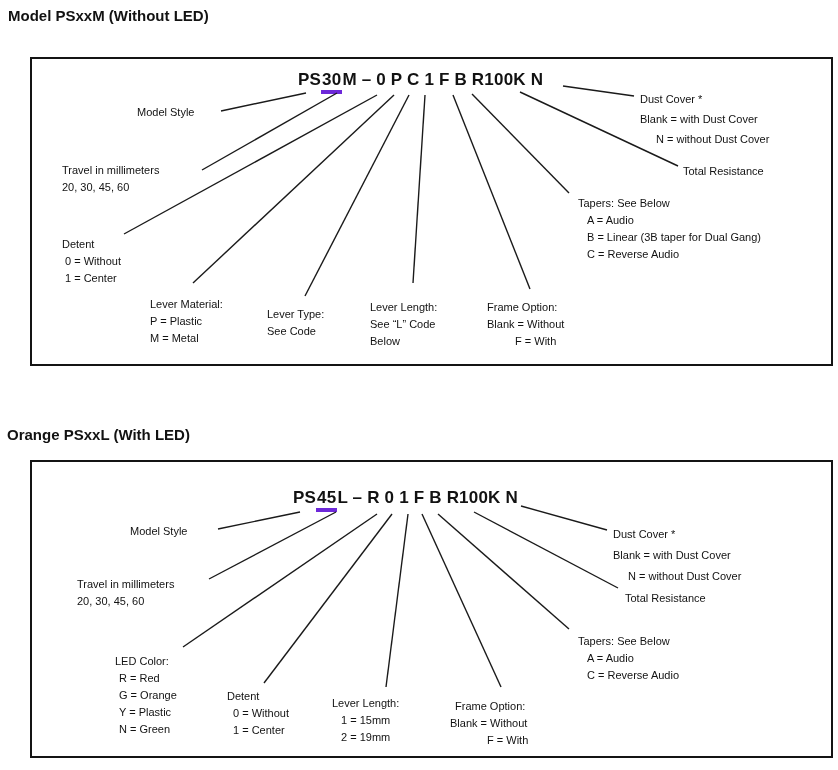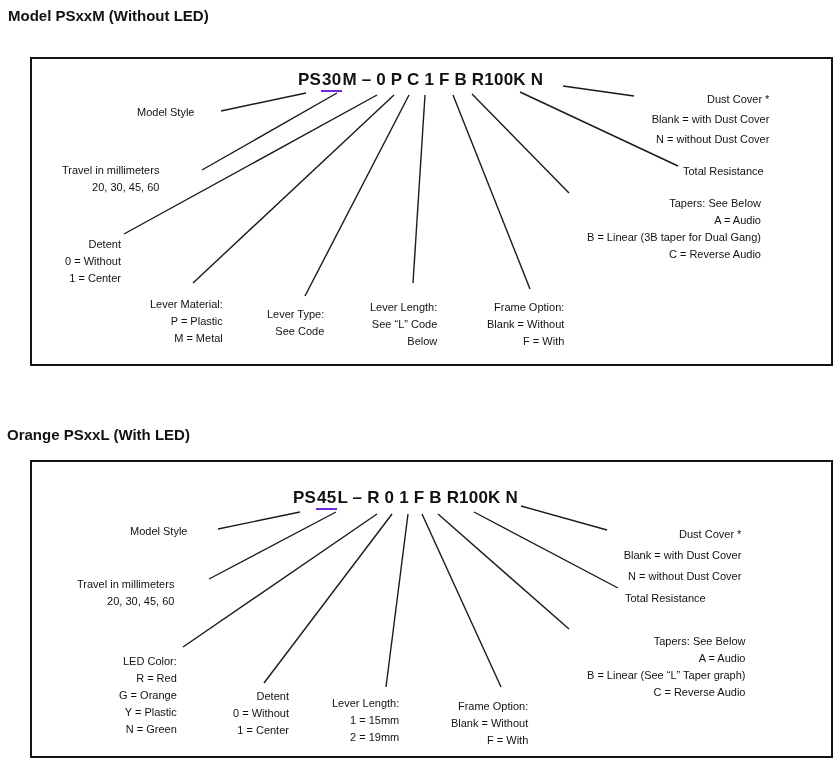--- a/index.html
+++ b/index.html
@@ -1,27 +1,27 @@
 <!DOCTYPE html>
 <html><head>
 <meta charset="utf-8">
 <style>
   html,body{margin:0;padding:0;}
   body{
     width:838px;height:770px;position:relative;background:#ffffff;
     font-family:"Liberation Sans",sans-serif;color:#121212;overflow:hidden;
   }
-  .abs{position:absolute;text-align:right;}
+  .abs{position:absolute;}
   .hdr{font-weight:bold;font-size:15px;white-space:nowrap;}
   .box{border:2px solid #141414;background:transparent;}
   .lbl{font-size:11px;line-height:17px;white-space:nowrap;}
   .lh20{line-height:20px;}
   .lh21{line-height:21px;}
   .pn{font-weight:bold;font-size:17px;letter-spacing:0.2px;white-space:pre;}
-  .pn .u{border-bottom:2px solid #6d28d9;padding:0 1px 1px 1px;}
+  .pn .u{border-bottom:4px solid #6d28d9;padding:0 1px 1px 1px;}
   .i3{padding-left:3px}.i4{padding-left:4px}.i5{padding-left:5px}.i6{padding-left:6px}
   .i9{padding-left:9px}.i15{padding-left:15px}.i16{padding-left:16px}
   .i28{padding-left:28px}.i37{padding-left:37px}
   svg.leaders{position:absolute;left:0;top:0;pointer-events:none;}
   svg.leaders line{stroke:#1a1a1a;stroke-width:1.4;}
 </style>
 </head>
 <body>
 
 <div class="abs hdr" style="left:8px;top:7px">Model PSxxM (Without LED)</div>
@@ -122,21 +122,20 @@
 
 <div class="abs lbl" style="left:450px;top:698px">
   <div class="i5">Frame Option:</div>
   <div>Blank = Without</div>
   <div class="i37">F = With</div>
 </div>
 
 <div class="abs lbl" style="left:578px;top:633px">
   <div>Tapers: See Below</div>
   <div class="i9">A = Audio</div>
-  <div class="i9">B = Linear (See “L” Taper graph)</div>
   <div class="i9">C = Reverse Audio</div>
 </div>
 
 <div class="abs lbl lh21" style="left:613px;top:524px">
   <div>Dust Cover *</div>
   <div>Blank = with Dust Cover</div>
   <div class="i15">N = without Dust Cover</div>
 </div>
 
 <div class="abs lbl" style="left:625px;top:590px">

